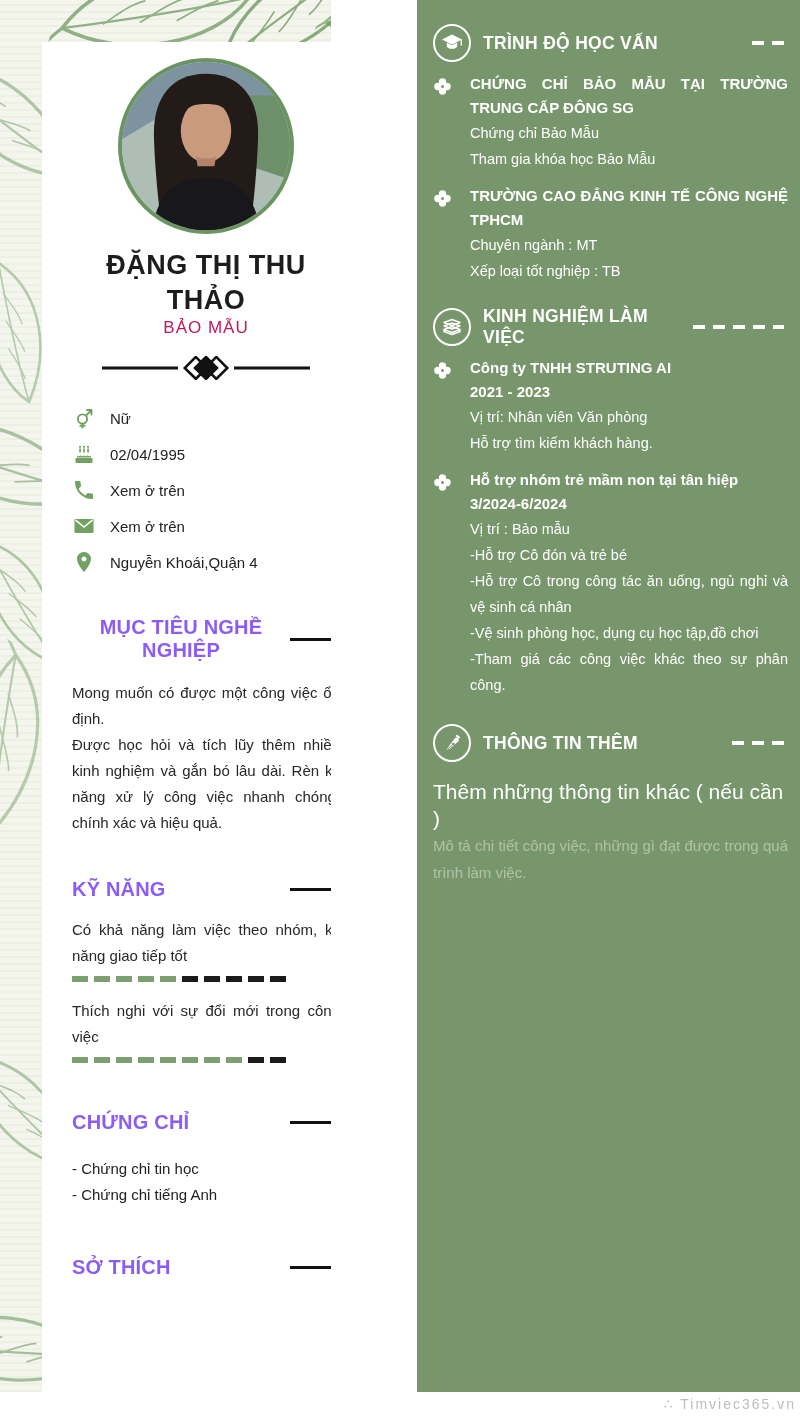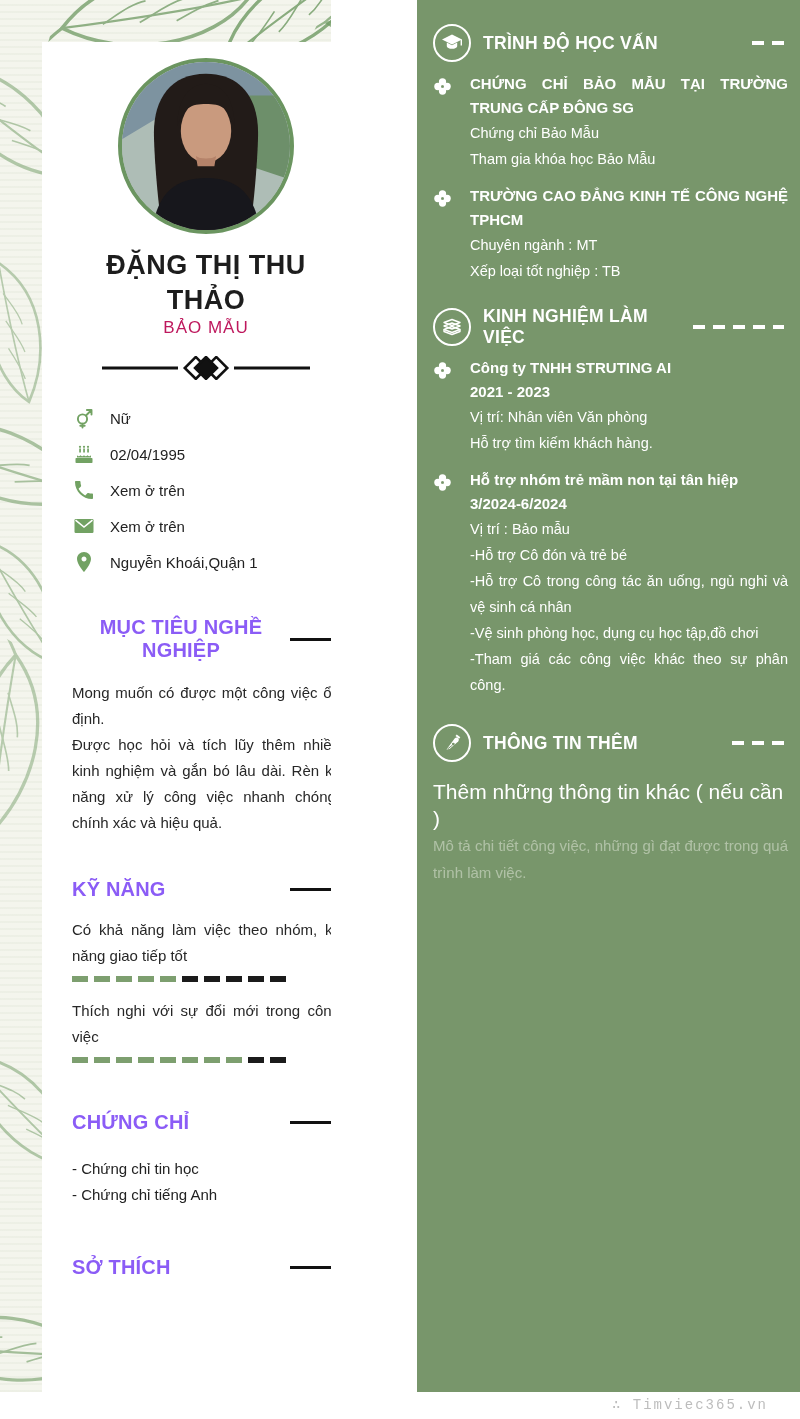--- a/index.html
+++ b/index.html
@@ -84,21 +84,21 @@
   .e-title { font-size:15px; line-height:24px; font-weight:bold; text-align:justify; }
   .e-sub { font-size:15px; line-height:24px; font-weight:bold; }
   .e-line { font-size:14.5px; line-height:26px; text-align:justify; }
 
   .mt10{margin-top:10px}.mt12{margin-top:12px}
   .mt24{margin-top:24px}.mt26{margin-top:26px}
 
   .g-note { margin-top:16px; font-size:21px; line-height:27px; }
   .g-placeholder { font-size:15px; line-height:27px; color:rgba(222,230,215,0.55); text-align:justify; }
 
-  .watermark { position:absolute; top:1396px; right:32px; font-family:Liberation Mono, monospace;
+  .watermark { position:absolute; top:1396px; right:4px; font-family:Liberation Sans, sans-serif;
     font-size:14px; letter-spacing:2px; color:#bdbdbd; }
 </style>
 </head>
 <body>
 
 <div class="page">
 
   <div class="left-bg">
     <div class="stripes"></div>
     <div id="leaf-layer">
@@ -269,21 +269,21 @@
               </svg>
             </span>
             <span class="cval">Xem ở trên</span>
           </div>
           <div class="contact-row">
             <span class="cicon">
               <svg viewBox="0 0 24 24" xmlns="http://www.w3.org/2000/svg" fill="currentColor">
                 <path d="M12 2 c-3.9 0 -7 3.1 -7 7 c0 5.2 7 13 7 13 s7 -7.8 7 -13 c0 -3.9 -3.1 -7 -7 -7 z M12 11.5 c-1.4 0 -2.5 -1.1 -2.5 -2.5 s1.1 -2.5 2.5 -2.5 s2.5 1.1 2.5 2.5 s-1.1 2.5 -2.5 2.5 z"></path>
               </svg>
             </span>
-            <span class="cval">Nguyễn Khoái,Quận 1</span>
+            <span class="cval">Nguyễn Khoái,Quận 4</span>
           </div>
         </div>
 
         <div class="objective">
           <div class="sec-heading">
             <span class="htext">MỤC TIÊU NGHỀ NGHIỆP</span>
             <span class="hline"></span>
           </div>
           <div class="body-text">
             <p>Mong muốn có được một công việc ổn định.</p>

